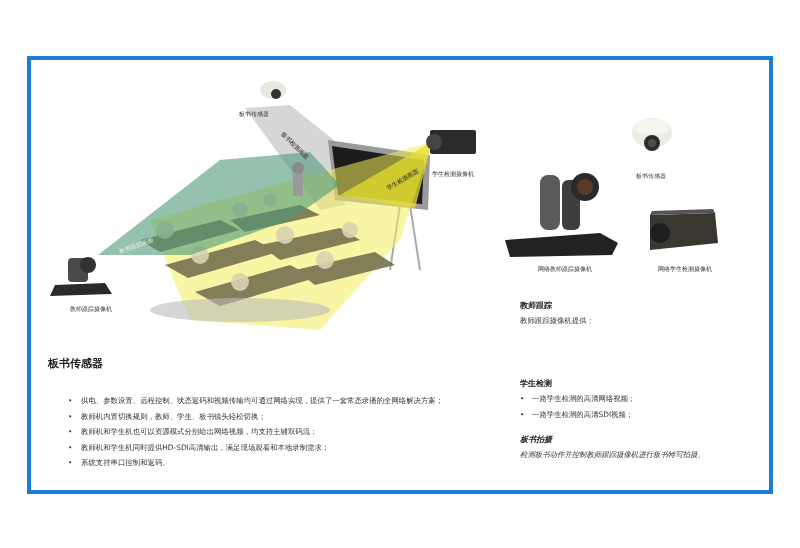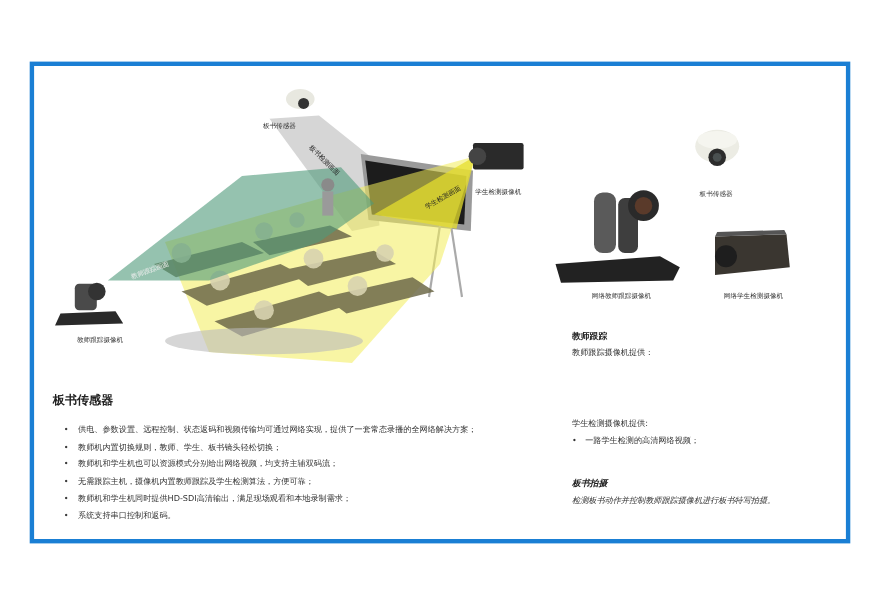--- a/index.html
+++ b/index.html
@@ -5,21 +5,21 @@
   html, body { margin:0; padding:0; background:#ffffff; }
   body { width:800px; height:548px; position:relative; overflow:hidden;
          font-family:"DejaVu Sans", "Liberation Sans", sans-serif; color:#333; }
   .frame { position:absolute; left:27px; top:56px; width:738px; height:430px;
            border:4px solid #1a7fd4; background:#fff; }
   .abs { position:absolute; }
   .cap { font-size:6px; color:#333; white-space:nowrap; }
   .beam-label { font-size:6px; color:#222; white-space:nowrap; }
   
   .adv-title { left:48px; top:356px; font-size:11px; font-weight:bold; color:#222; }
-  .adv-list { left:50px; top:375px; margin:8px; padding:0; list-style:none; }
+  .adv-list { left:50px; top:375px; margin:18px; padding:0; list-style:none; }
   .adv-list li { font-size:7.4px; line-height:15.6px; color:#333; white-space:nowrap; }
   .adv-list li .dot { display:inline-block; width:13px; }
   
   .sec { left:520px; width:240px; }
   .sec h3 { margin:0; font-size:8px; font-weight:bold; color:#222; line-height:14px; }
   .sec p { margin:0; font-size:7.4px; color:#333; line-height:16px; white-space:nowrap; }
   .sec p.b .dot { display:inline-block; width:12px; }
 </style>
 </head>
 <body>
@@ -109,31 +109,31 @@
 
 <div class="abs cap" style="left:636px;top:172px;">板书传感器</div>
 <div class="abs cap" style="left:538px;top:265px;">网络教师跟踪摄像机</div>
 <div class="abs cap" style="left:658px;top:265px;">网络学生检测摄像机</div>
 
 <div class="abs adv-title">板书传感器</div>
 <ul class="abs adv-list">
   <li><span class="dot">•</span><span>供电、参数设置、远程控制、状态返码和视频传输均可通过网络实现，提供了一套常态录播的全网络解决方案；</span></li>
   <li><span class="dot">•</span><span>教师机内置切换规则，教师、学生、板书镜头轻松切换；</span></li>
   <li><span class="dot">•</span><span>教师机和学生机也可以资源模式分别给出网络视频，均支持主辅双码流；</span></li>
-  <li><span class="dot">•</span><span>无需跟踪主机，摄像机内置教师跟踪及学生检测算法，方便可靠；</span></li>
   <li><span class="dot">•</span><span>教师机和学生机同时提供HD-SDI高清输出，满足现场观看和本地录制需求；</span></li>
   <li><span class="dot">•</span><span>系统支持串口控制和返码。</span></li>
 </ul>
 
 <div class="abs sec" style="top:299px;">
   <h3>教师跟踪</h3>
   <p>教师跟踪摄像机提供：</p>
 </div>
 
 <div class="abs sec" style="top:377px;">
-  <p>学生检测摄像机提供:</p>
+  <h3>学生检测</h3>
   <p class="b"><span class="dot">•</span><span>一路学生检测的高清网络视频；</span></p>
+  <p class="b"><span class="dot">•</span><span>一路学生检测的高清SDI视频；</span></p>
 </div>
 
 <div class="abs sec" style="top:433px;font-style:italic;">
   <h3>板书拍摄</h3>
   <p>检测板书动作并控制教师跟踪摄像机进行板书特写拍摄。</p>
 </div>
 
 </body></html>

